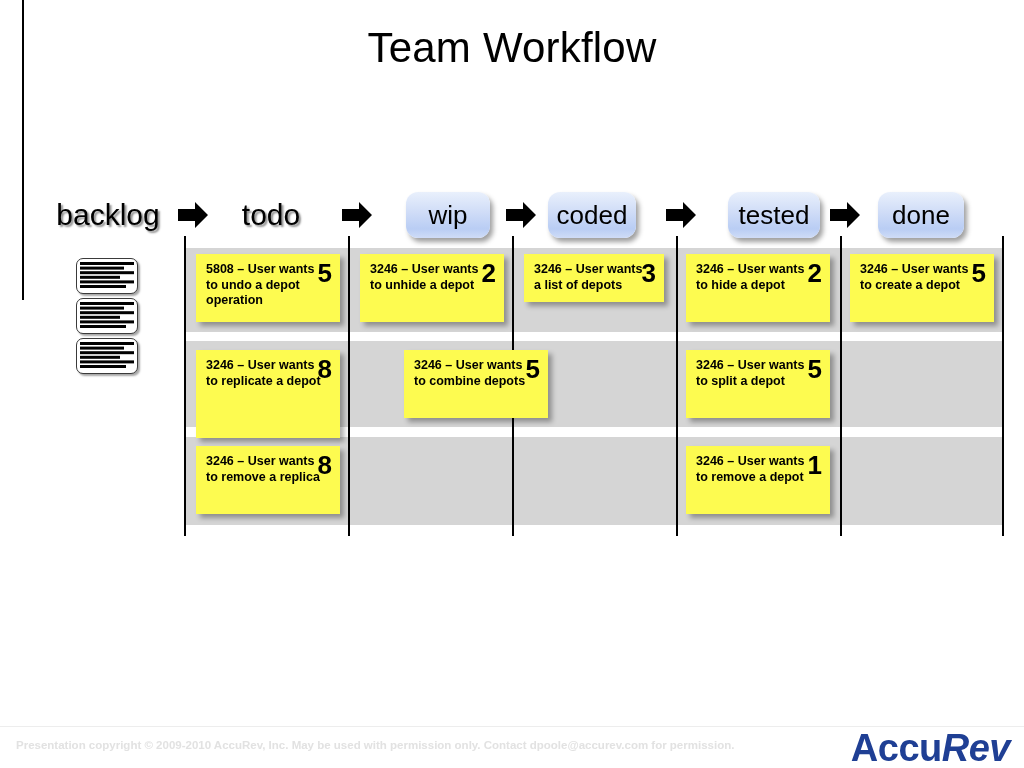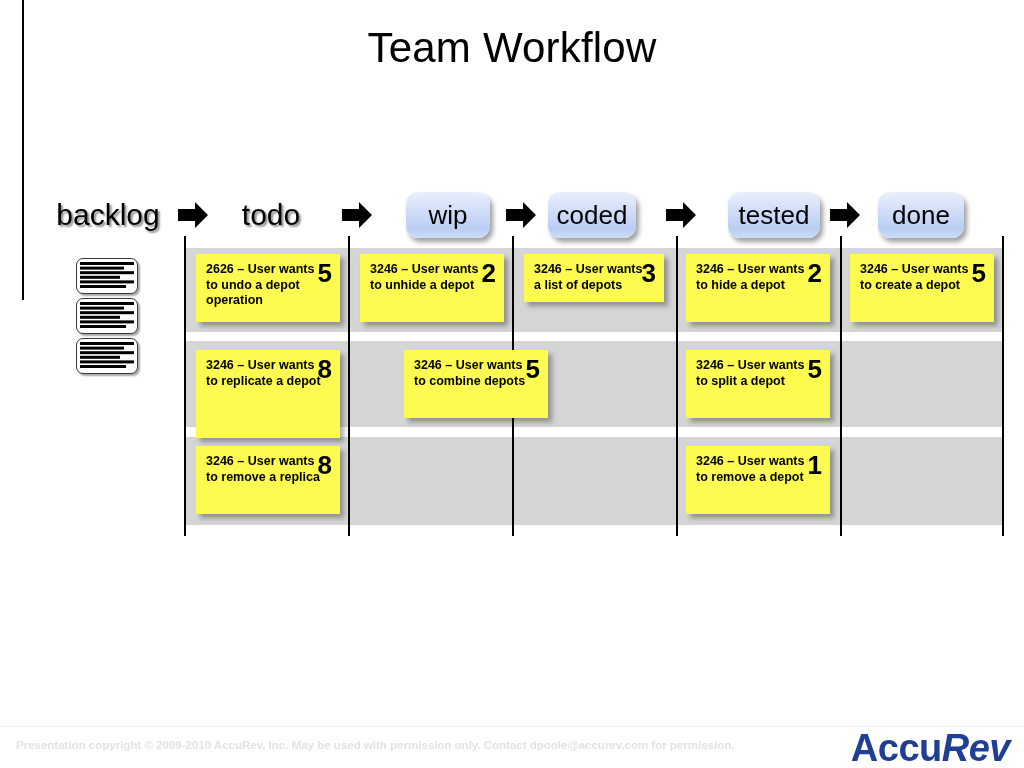--- a/index.html
+++ b/index.html
@@ -254,21 +254,21 @@
       </svg>
     </div>
   </div>
 
 <div id="footer-bar">
   <div id="footer-note">Presentation copyright © 2009-2010 AccuRev, Inc. May be used with permission  only. Contact dpoole@accurev.com for permission.</div>
   <div id="brand-logo"><span>Accu</span><span class="italic">Rev</span></div>
 </div>
 
 <div class="card" style="left: 196px; top: 254px; width: 144px; height: 68px; background: rgb(253, 251, 80);">
-    <div class="card-text">2626 – User wants to undo a depot operation</div>
+    <div class="card-text">5808 – User wants to undo a depot operation</div>
     <div class="card-points">5</div>
   </div>
 <div class="card" style="left: 360px; top: 254px; width: 144px; height: 68px; background: rgb(253, 251, 80);">
     <div class="card-text">3246 – User wants to unhide a depot</div>
     <div class="card-points">2</div>
   </div>
 <div class="card" style="left: 524px; top: 254px; width: 140px; height: 48px; background: rgb(253, 251, 80);">
     <div class="card-text">3246 – User wants a list of depots</div>
     <div class="card-points">3</div>
   </div>

